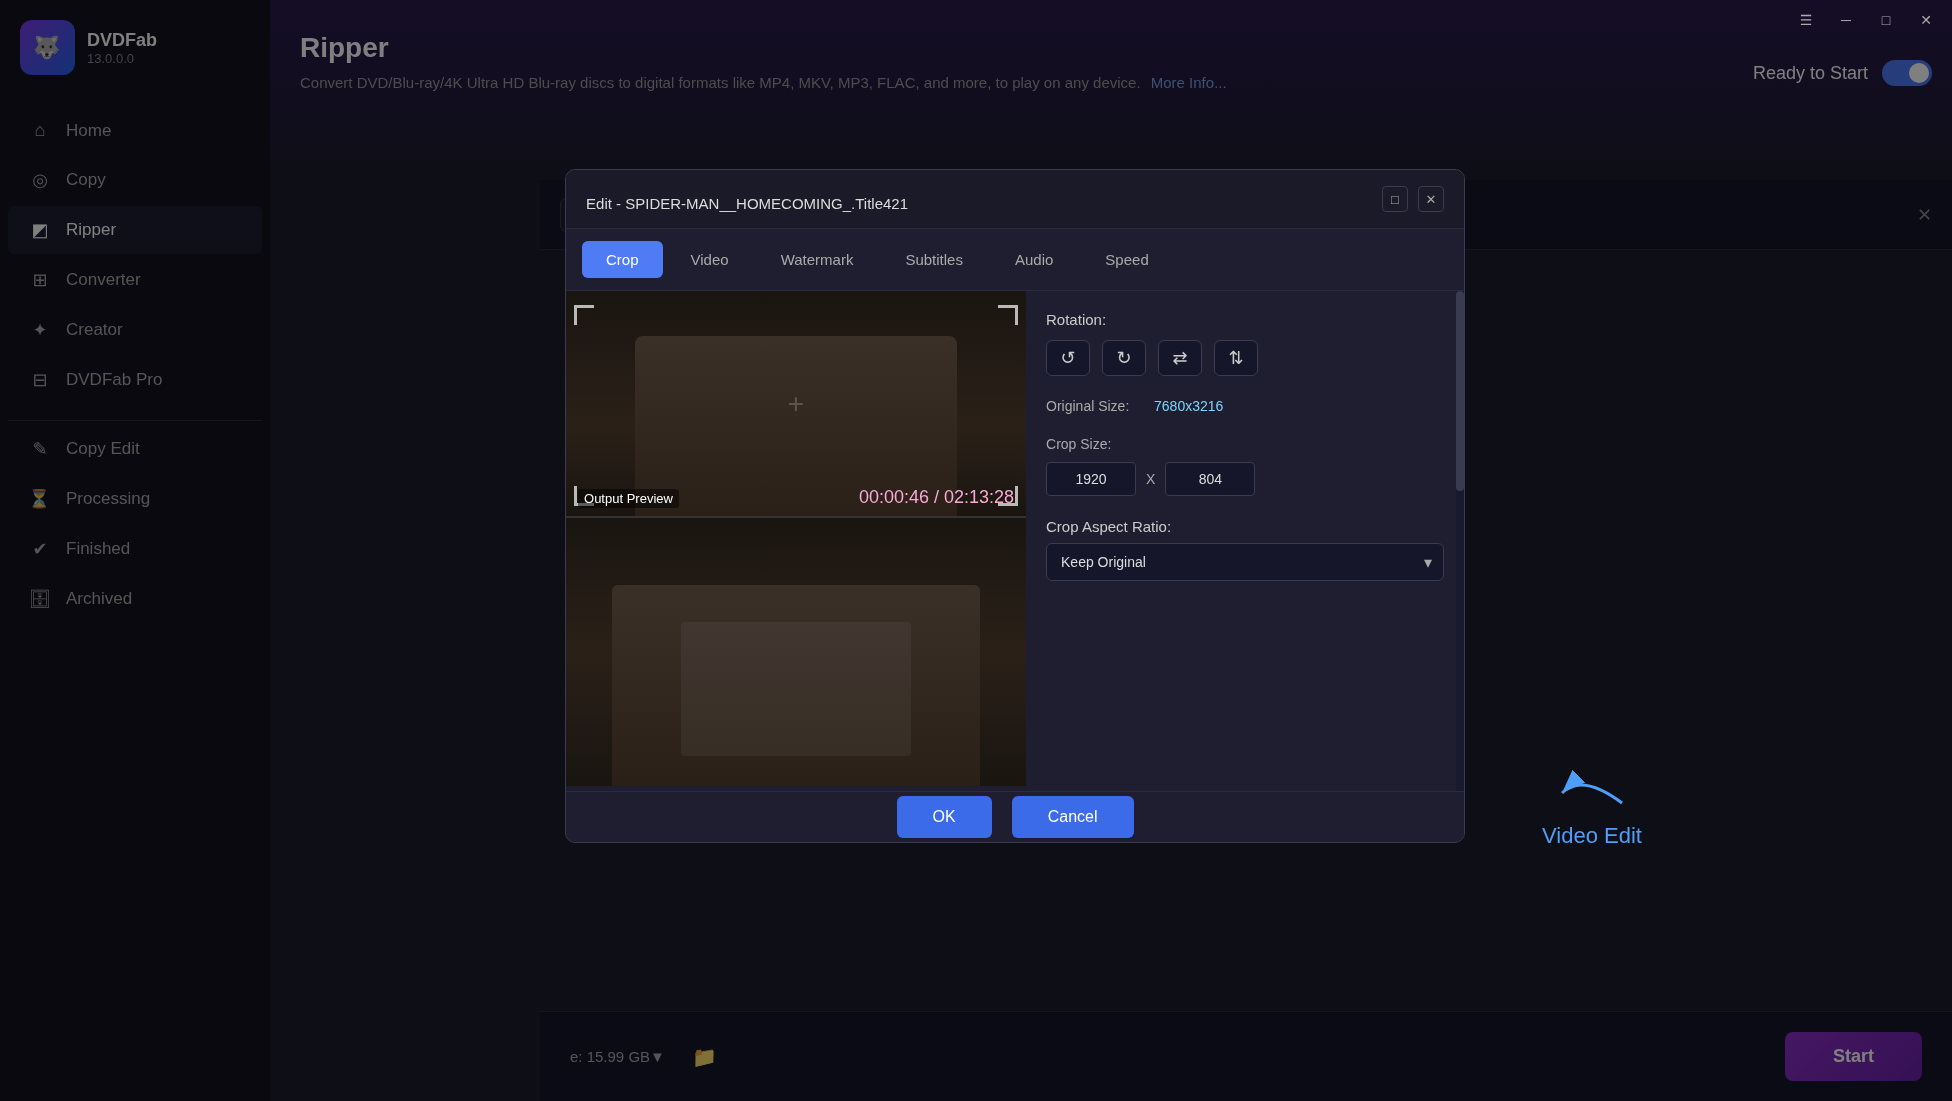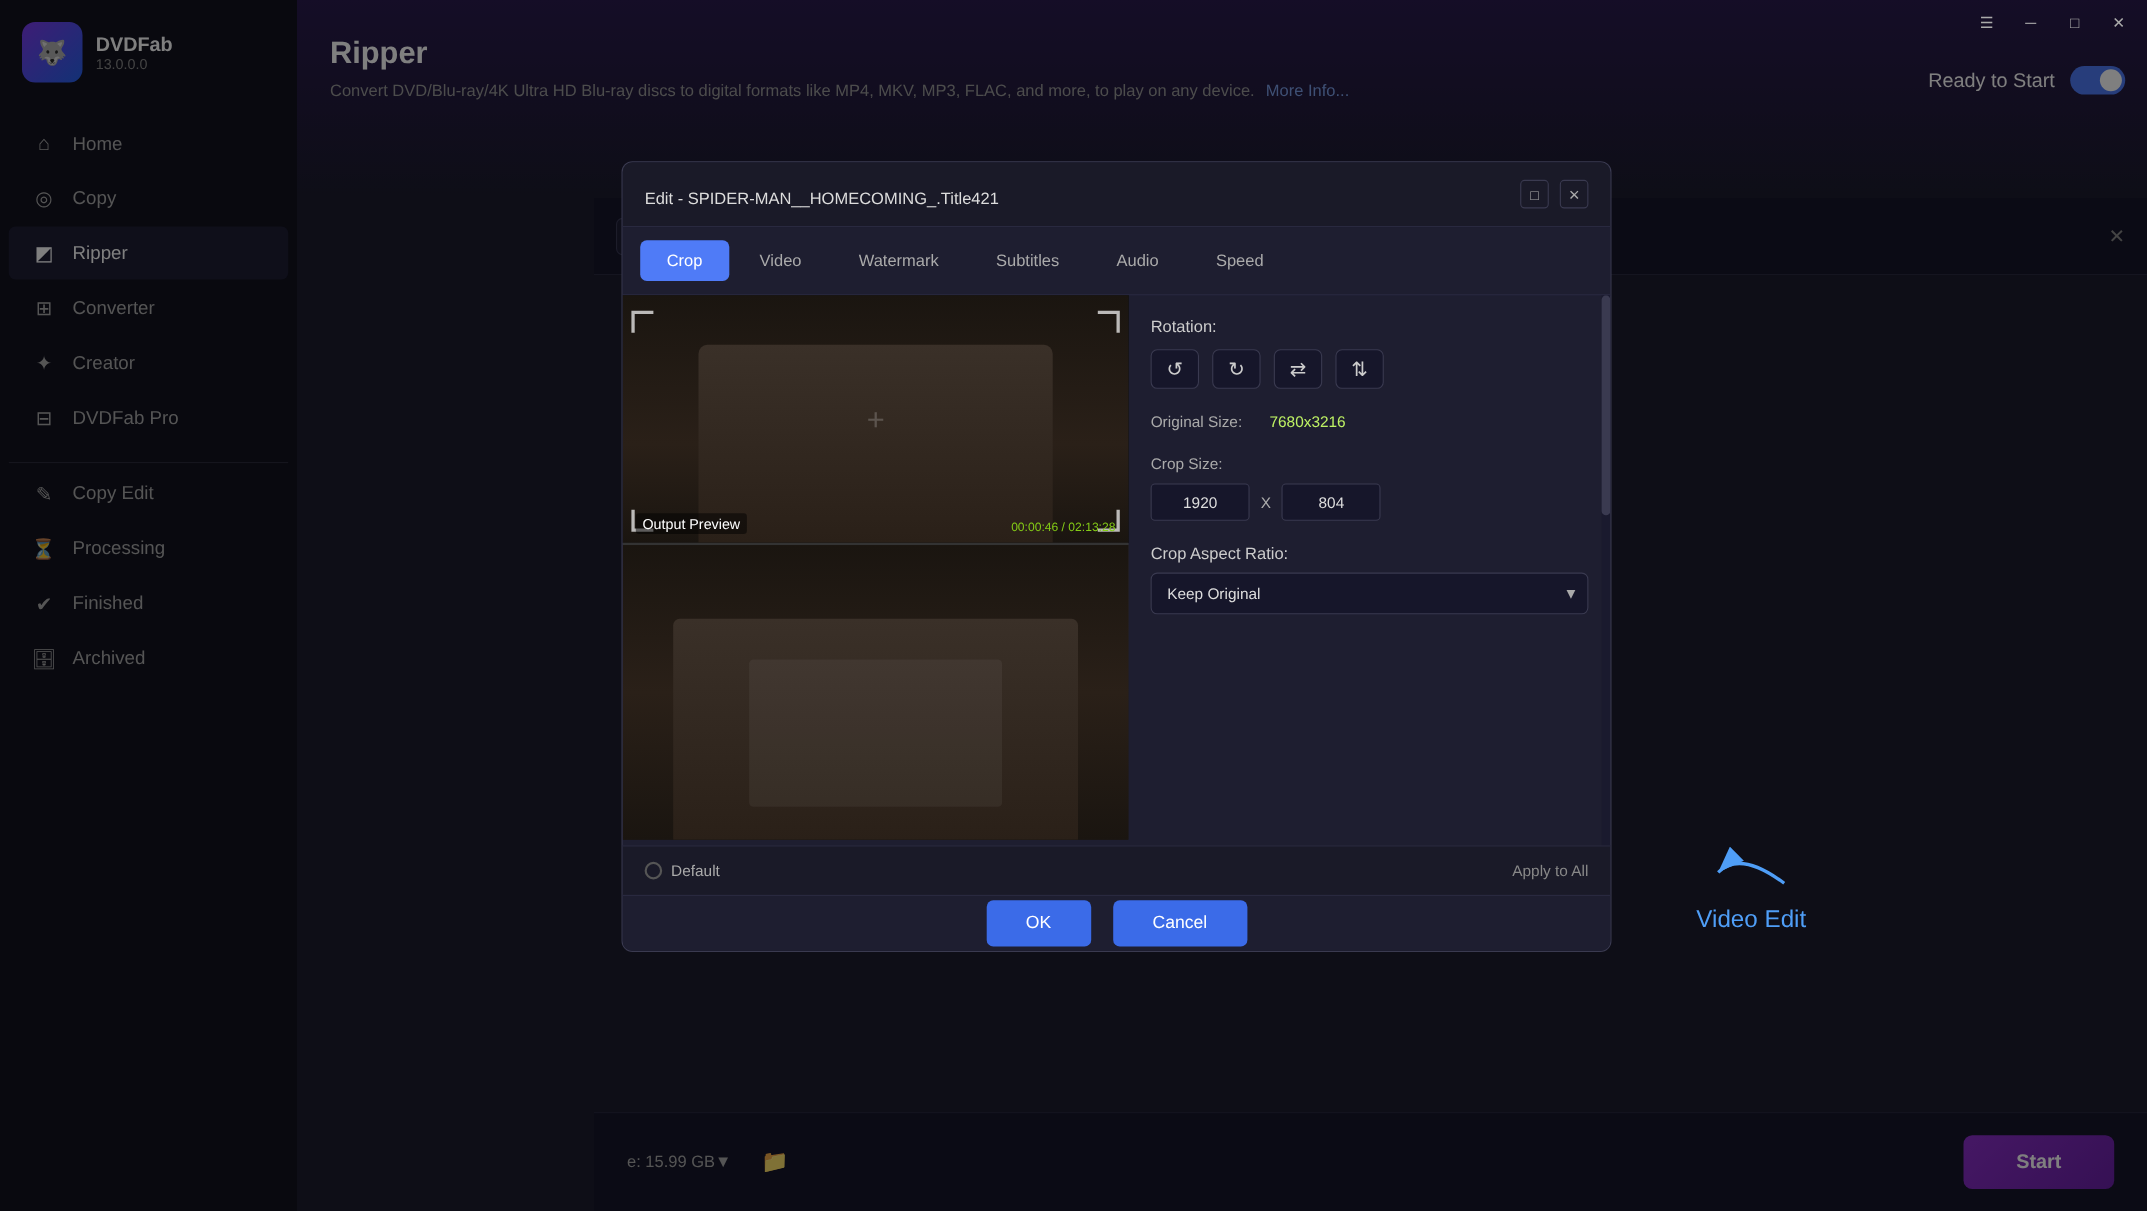--- a/index.html
+++ b/index.html
@@ -405,22 +405,22 @@
       color: #fff;
       font-size: 13px;
       background: rgba(0,0,0,0.5);
       padding: 2px 6px;
       border-radius: 3px;
     }
     .preview-time {
       position: absolute;
       bottom: 8px;
       right: 12px;
-      color: #84cc16;
-      font-size: 11px;
+      color: #f9a8d4;
+      font-size: 18px;
     }
     .preview-bottom {
       height: 270px;
       background: #000;
       border-top: 2px solid #333;
       position: relative;
       overflow: hidden;
     }
     .preview-bottom-scene {
       width: 100%;
@@ -464,21 +464,21 @@
       display: flex;
       align-items: center;
       gap: 8px;
     }
     .size-label {
       color: #aaa;
       font-size: 14px;
       min-width: 100px;
     }
     .size-value {
-      color: #bef264;
+      color: #7dd3fc;
       font-size: 14px;
     }
 
     .crop-size-row {
       display: flex;
       align-items: center;
       gap: 10px;
       margin-top: 10px;
     }
     .crop-input {
@@ -785,27 +785,20 @@
           </div>
         </div>
       </div>
 
       <div class="scrollbar">
         <div class="scrollbar-thumb"></div>
       </div>
     </div>
   </div>
 
-  <div class="dialog-footer">
-    <div class="default-radio">
-      <div class="radio-circle"></div>
-      <span>Default</span>
-    </div>
-    <span class="apply-all">Apply to All</span>
-  </div>
 
   <div class="dialog-action-btns">
     <button class="ok-btn">OK</button>
     <button class="cancel-btn">Cancel</button>
   </div>
 </div>
 
 <div style="position:absolute; right: 310px; bottom: 252px; z-index: 500; pointer-events:none; display:flex; align-items:center; gap:10px;flex-direction:column;">
 
   <svg width="80" height="50" style="transform: scaleX(-1);">

